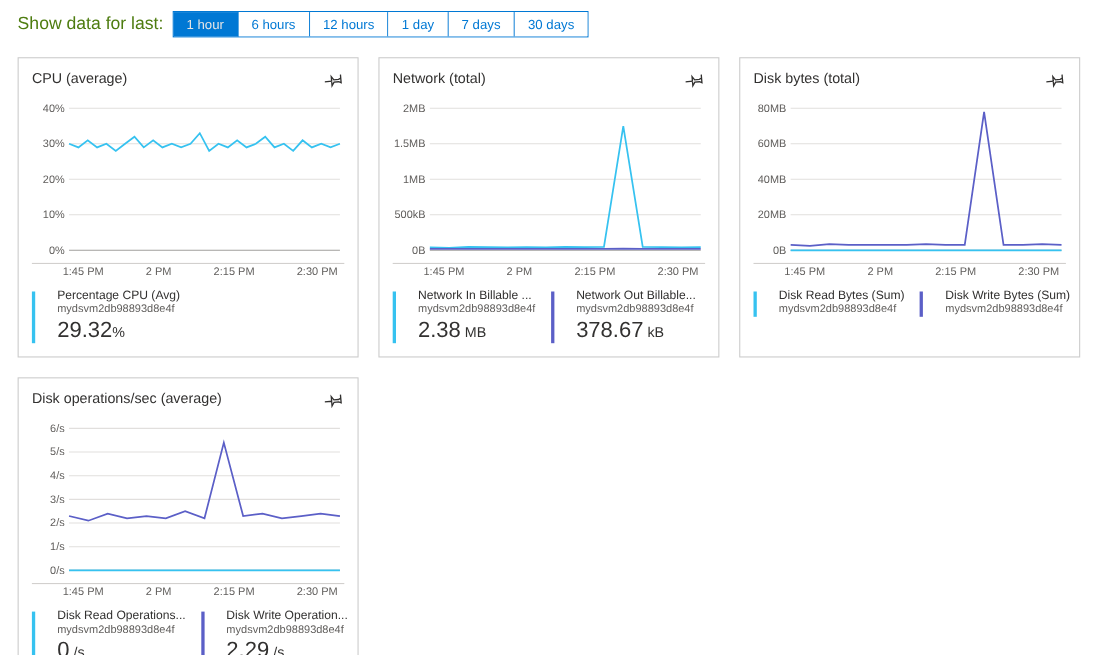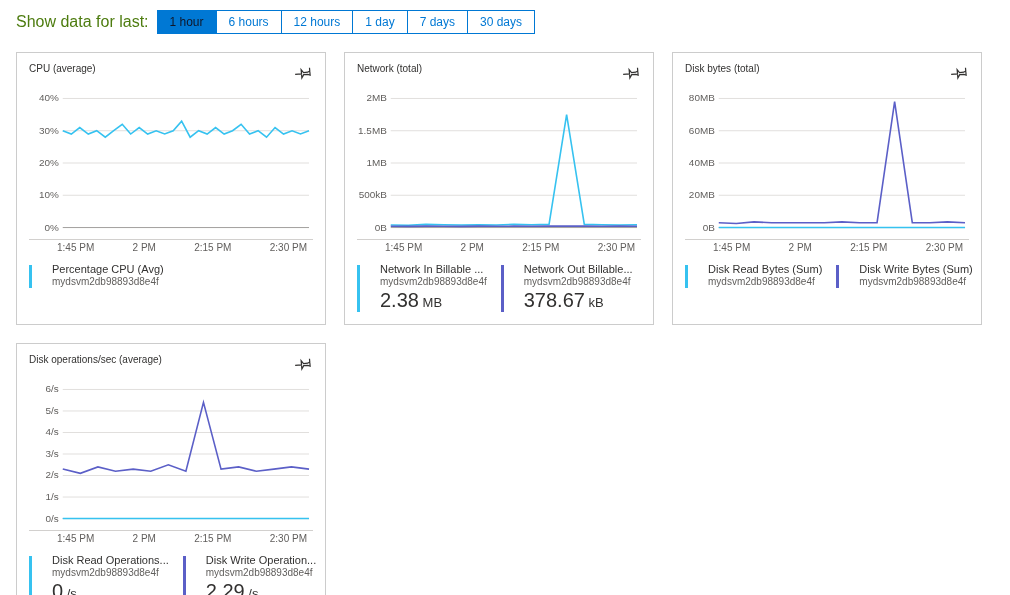--- a/index.html
+++ b/index.html
@@ -27,41 +27,41 @@
 .seg {
   padding: 4px 12px;
   font-size: 12px;
   background: #fff;
   color: #0078d4;
   border-right: 1px solid #0078d4;
   cursor: pointer;
   user-select: none;
 }
 .seg:last-child { border-right: none; }
-.seg.active { background: #0078d4; color: #0f172a; }
+.seg.active { background: #0078d4; color: #e5e5e5; }
 
 .grid {
   display: flex;
   flex-wrap: wrap;
   gap: 18px;
 }
 .card {
   border: 1px solid #ccc;
   width: 310px;
   padding: 10px 12px 12px 12px;
   background: #fff;
 }
 .card-header {
   display: flex;
   justify-content: space-between;
   align-items: flex-start;
   margin-bottom: 8px;
 }
 .card-title {
-  font-size: 10px;
+  font-size: 13px;
   color: #323130;
 }
 .pin {
   width: 18px; height: 18px;
   cursor: pointer;
   color: #323130;
   flex-shrink: 0;
 }
 .chart-area {
   width: 100%;
@@ -164,20 +164,21 @@
         <span>2 PM</span>
         <span>2:15 PM</span>
         <span>2:30 PM</span>
       </div>
       <div class="metrics">
         <div class="metric">
           <div class="swatch" style="background: rgb(54, 194, 240);"></div>
           <div class="metric-text">
             <div class="metric-label">Percentage CPU (Avg)</div>
             <div class="metric-sub">mydsvm2db98893d8e4f</div>
+            <div class="metric-value"><span>29.32</span><span class="metric-unit">%</span></div>
           </div>
         </div>
       </div>
     </div>
     <div class="card">
       <div class="card-header">
         <div class="card-title">Network (total)</div>
         <div class="pin"><svg viewBox="0 0 24 24" width="18" height="18" fill="none" stroke="currentColor" stroke-width="1.6">
             <path d="M14 3l7 7-3 1-4 4 1 5-4-4-6 6 6-6-4-4 5 1 4-4 1-3z" transform="rotate(40 12 12)"></path>
           </svg></div>

